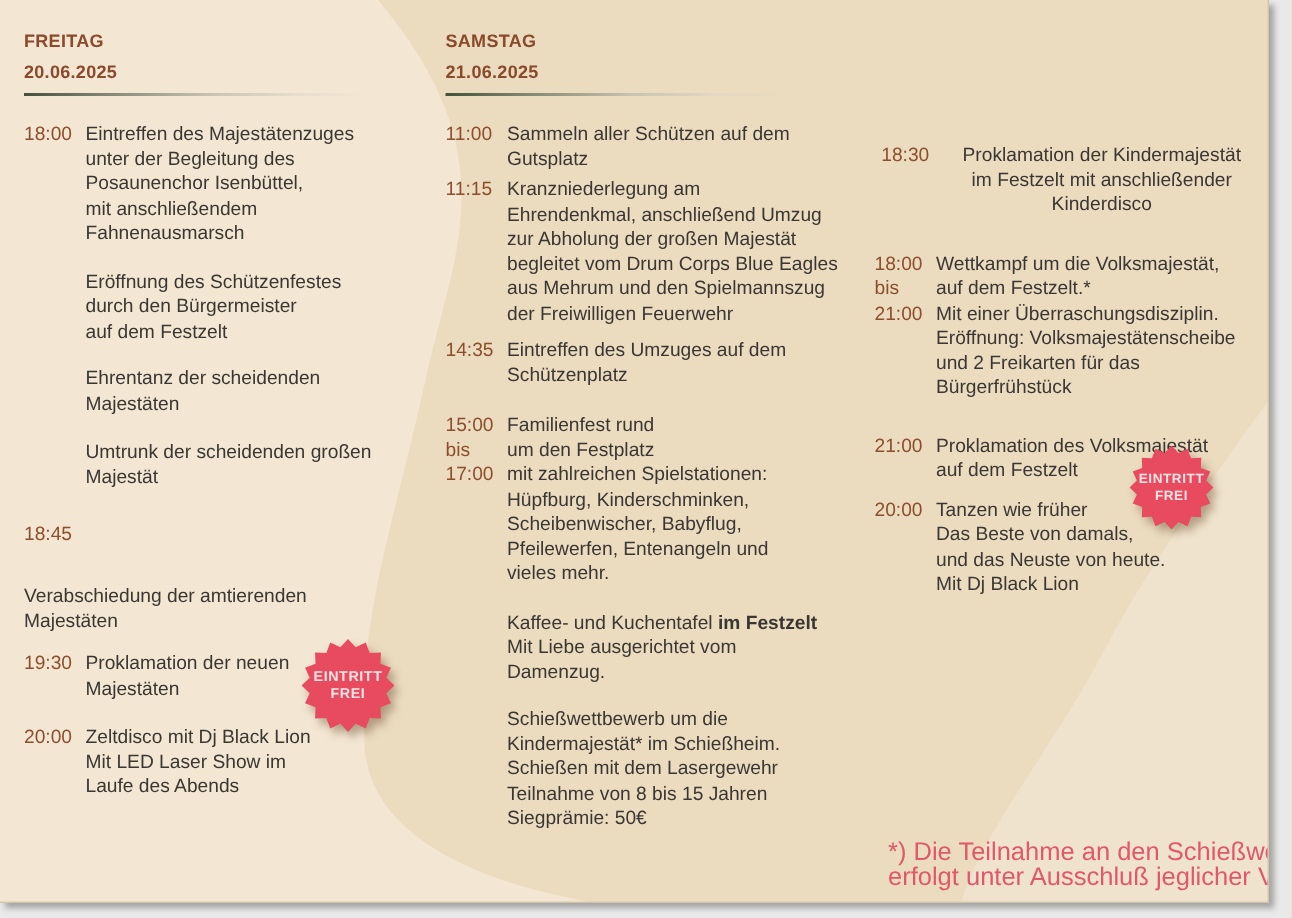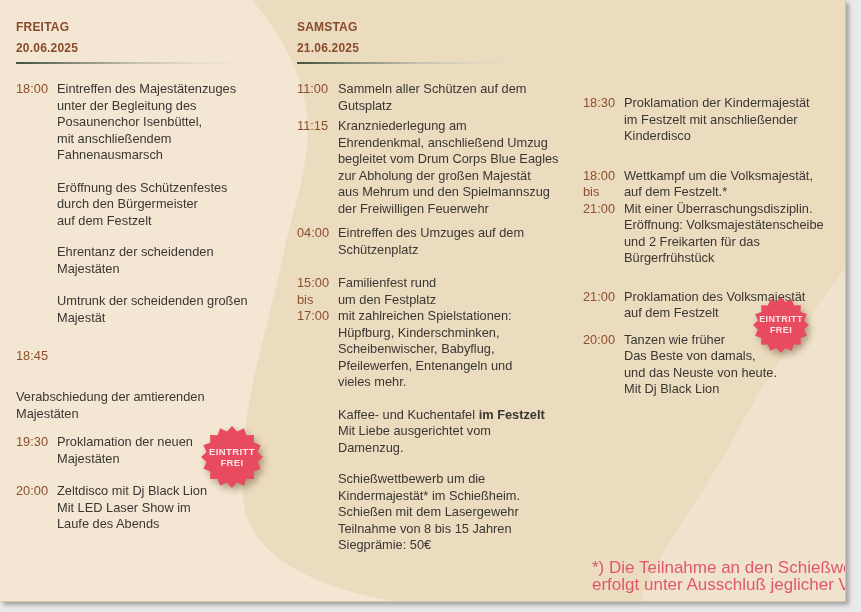--- a/index.html
+++ b/index.html
@@ -49,21 +49,21 @@
   .desc div{white-space:nowrap;}
 
   
   #col-0 .event:nth-child(2){margin-bottom:15px;}
   #col-0 .event:nth-child(4){margin-bottom:22px;}
   #col-0 .event:nth-child(5){margin-bottom:12px;flex-direction:column;}
   #col-1 .event:nth-child(1){margin-bottom:4px;}
   #col-1 .event:nth-child(2){margin-bottom:8px;justify-content:space-between;}
   #col-1 .event:nth-child(3){margin-bottom:17px;}
   #col-1 .event:nth-child(5){margin-bottom:15px;}
-  #col-2 .event:nth-child(1){margin-bottom:23px;}
+  #col-2 .event:nth-child(1){margin-bottom:23px;text-align:center;}
   #col-2 .event:nth-child(2){margin-bottom:22px;}
   #col-2 .event:nth-child(3){margin-bottom:10px;}
 
   .badge{
     position:absolute;
     filter:drop-shadow(3px 4px 3px rgba(105,75,45,0.45));
   }
   #badge-freitag{left:201px;top:426px;width:62px;height:62px;}
   #badge-samstag{left:753px;top:297px;width:56px;height:56px;}
   .badge svg{position:absolute;inset:0;width:100%;height:100%;}
@@ -189,30 +189,30 @@
           </div>
   </div>
 
   <div class="event">
     <div class="time">
             <div>11:15</div>
           </div>
     <div class="desc">
             <div>Kranzniederlegung am</div>
             <div>Ehrendenkmal, anschließend Umzug</div>
+            <div>zur Abholung der großen Majestät</div>
             <div>begleitet vom Drum Corps Blue Eagles</div>
-            <div>zur Abholung der großen Majestät</div>
             <div>aus Mehrum und den Spielmannszug</div>
             <div>der Freiwilligen Feuerwehr</div>
           </div>
   </div>
 
   <div class="event">
     <div class="time">
-            <div>04:00</div>
+            <div>14:35</div>
           </div>
     <div class="desc">
             <div>Eintreffen des Umzuges auf dem</div>
             <div>Schützenplatz</div>
           </div>
   </div>
 
   <div class="event">
     <div class="time">
             <div>15:00</div>

